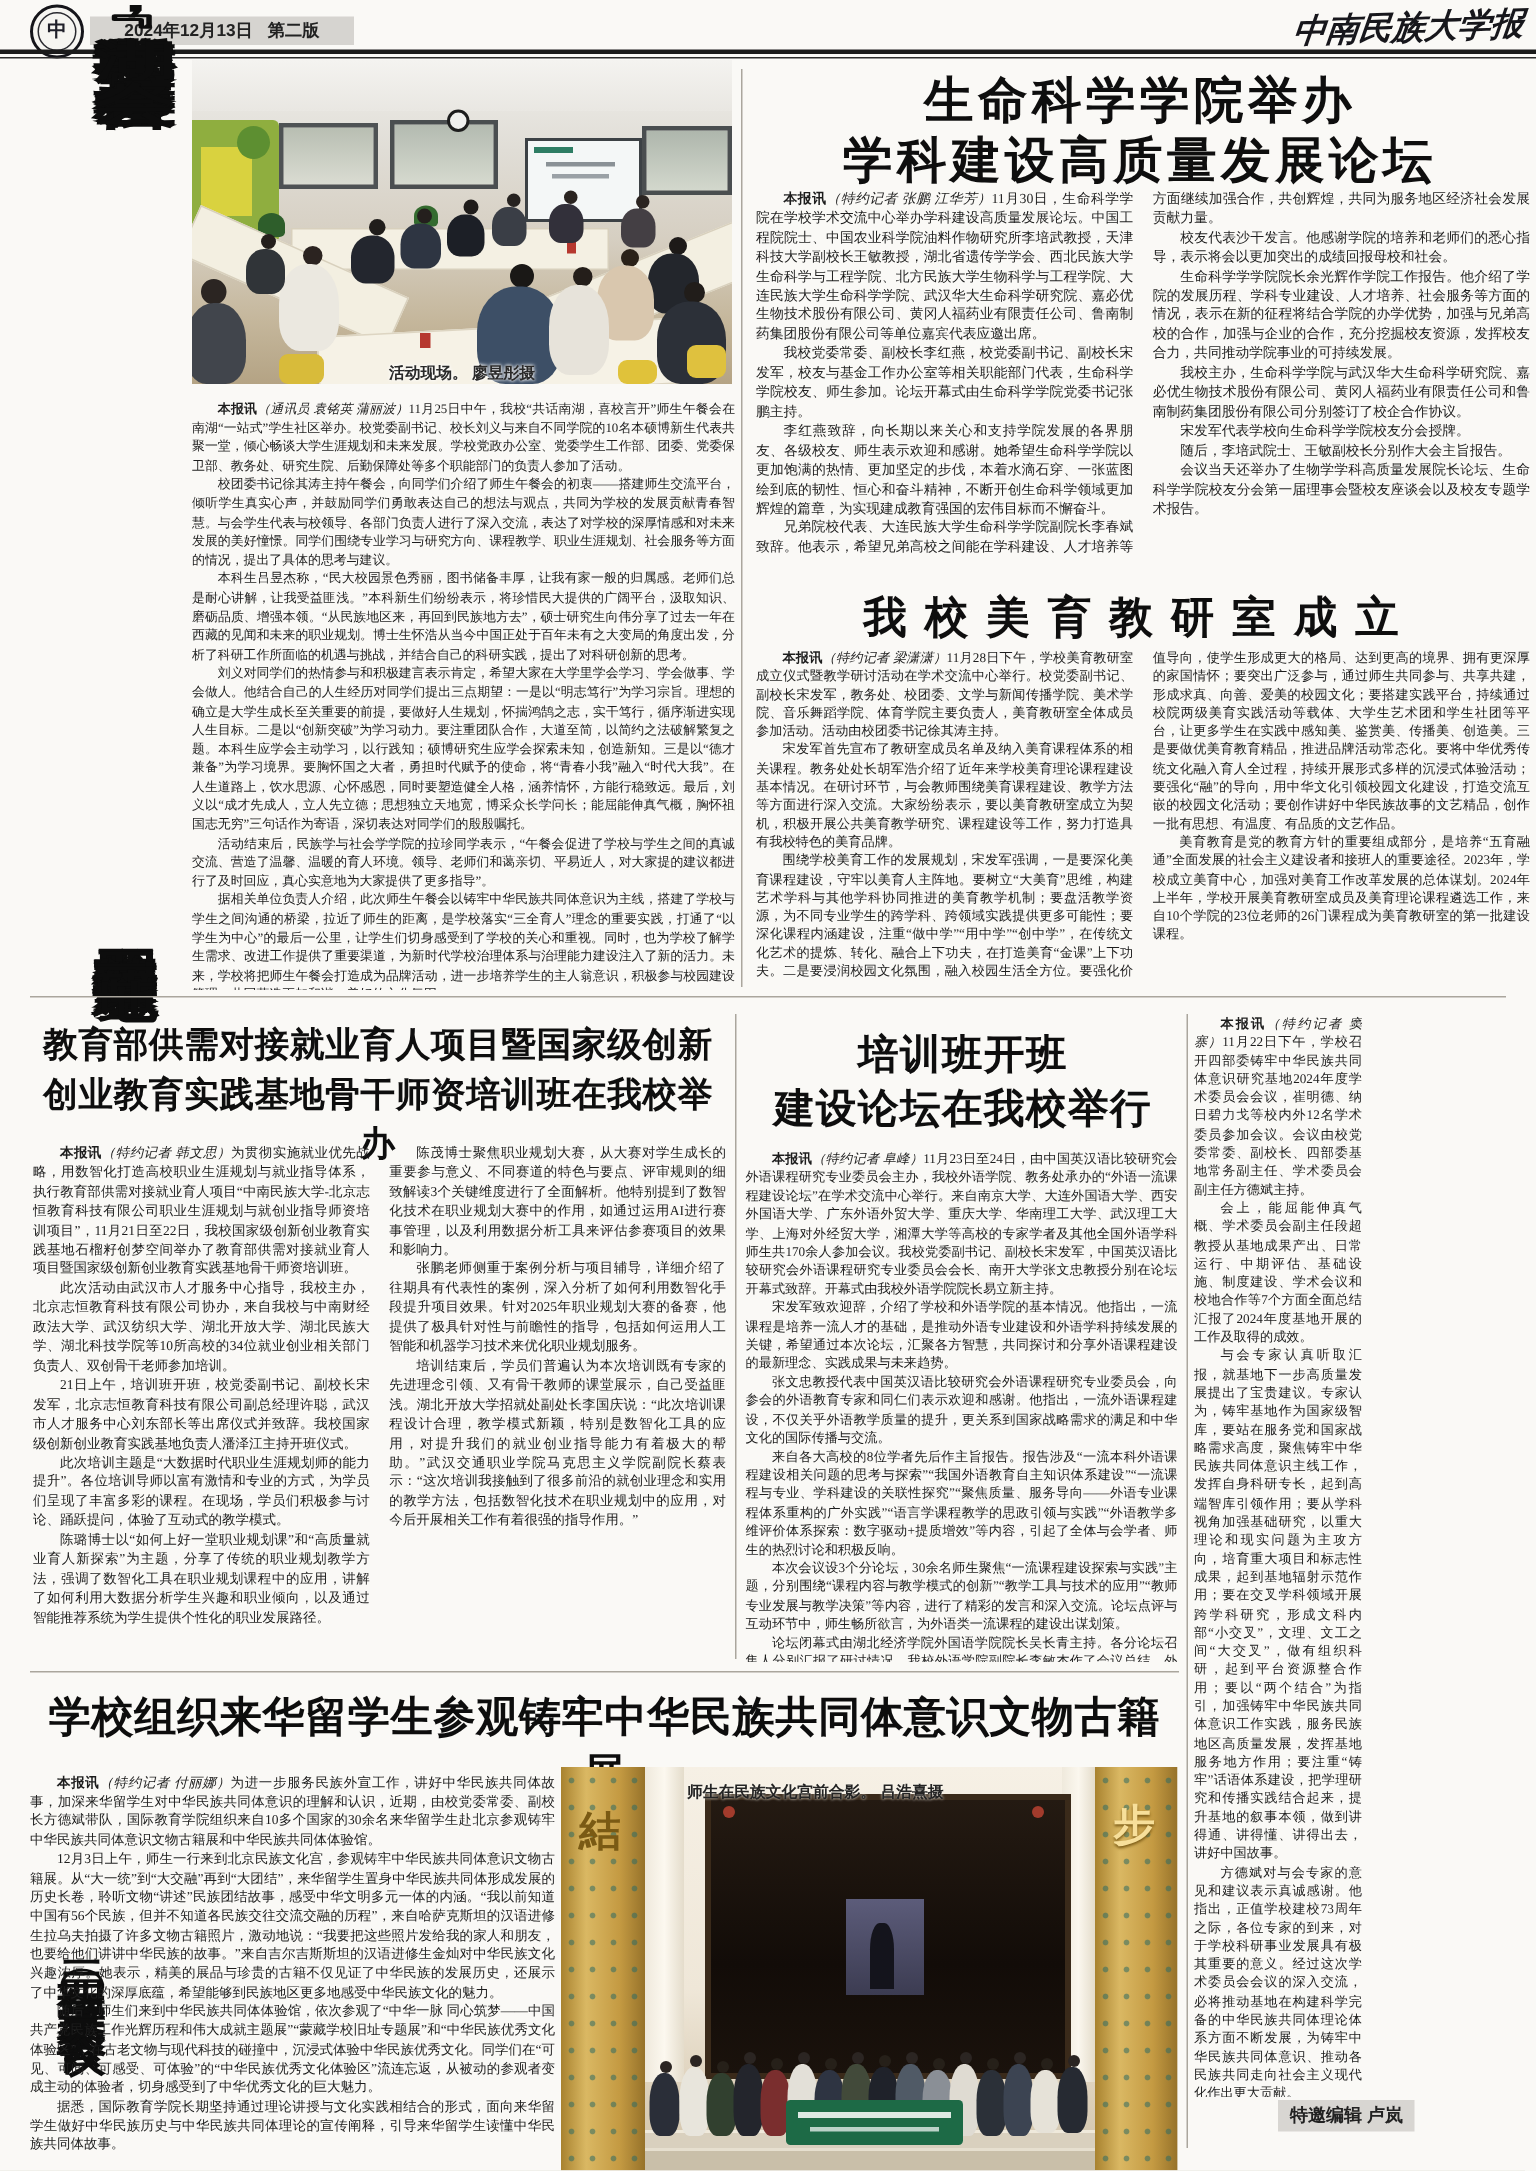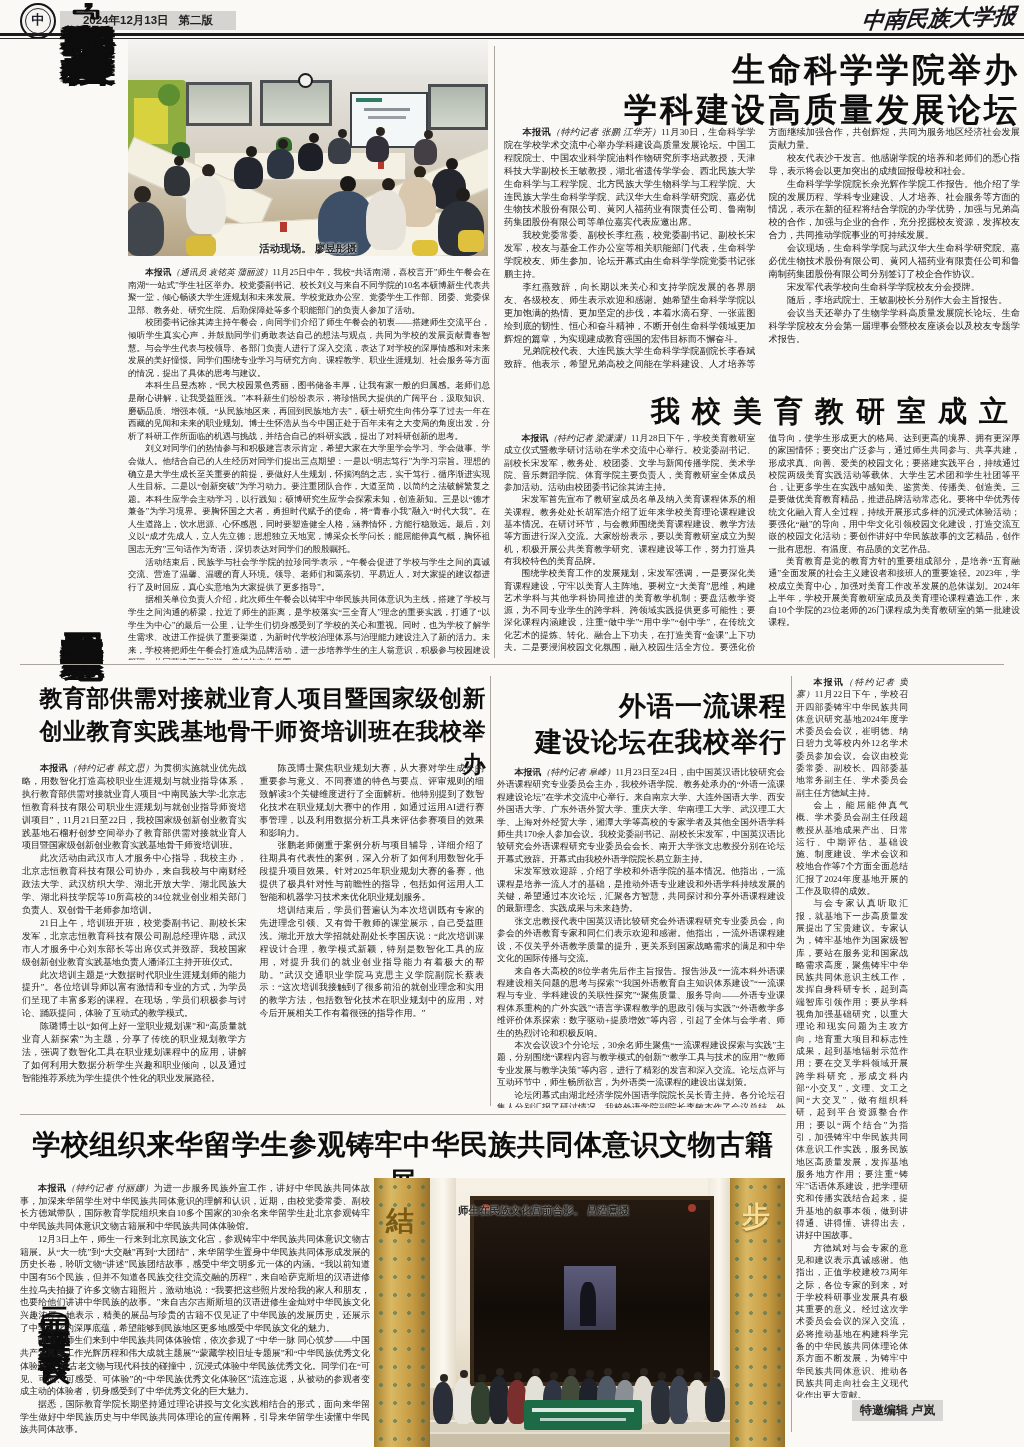--- a/index.html
+++ b/index.html
@@ -26,35 +26,35 @@
          font-family:"Liberation Sans","DejaVu Sans",sans-serif;font-weight:900;font-size:30px;line-height:1;
          letter-spacing:0px;color:#0d0d0d;transform:scaleX(1.85);transform-origin:100% 0;}
   
   .photo{position:absolute;overflow:hidden;}
   .photo1{left:128px;top:40px;width:360px;height:216px;
           background:linear-gradient(180deg,#efeeea 0%,#e0ddd6 28%,#d6cfc2 55%,#c5b79c 80%,#b4a384 100%);}
   .photo-cap1{position:absolute;left:0;right:0;bottom:0px;text-align:center;font:bold 10.5px "Liberation Sans","DejaVu Sans",sans-serif;
               color:#2a2a2a;text-shadow:0 0 3px #fff,0 0 2px #fff;}
   .photo2{left:374px;top:1178px;width:411px;height:269px;
           background:linear-gradient(180deg,#f6f0e5 0%,#efe7d8 55%,#dfd3be 78%,#cfc2a9 100%);}
-  .photo-cap2{position:absolute;left:84px;top:26px;font:bold 10.5px "Liberation Sans","DejaVu Sans",sans-serif;color:#242424;
+  .photo-cap2{position:absolute;left:84px;top:10px;font:bold 10.5px "Liberation Sans","DejaVu Sans",sans-serif;color:#242424;
               text-shadow:0 0 2px #fffdf5;}
   .pillar{position:absolute;top:0;height:100%;
           background:linear-gradient(90deg,#a8822f,#dab863 30%,#c49a42 70%,#96722a);}
   .pillar:after{content:"";position:absolute;inset:0;
           background-image:radial-gradient(circle,#2e6b63 1.6px,rgba(0,0,0,0) 2.2px);background-size:14px 18px;opacity:.55;}
   .pchar{position:absolute;font:bold 28px "DejaVu Serif",serif;z-index:3;}
   
   .art-body{position:absolute;text-align:justify;overflow:hidden;color:#1d1d1d;}
   .art-body p{margin:0;text-indent:2em;}
   .bl{font-weight:bold;}
   .by{font-style:italic;}
   .two-col{column-gap:13px;column-count:2;column-fill:auto;}
   
-  .t-serif{font-family:Liberation Sans, sans-serif;font-weight:900;color:#0e0e0e;text-align:right;}
+  .t-serif{font-family:Liberation Mono, monospace;font-weight:900;color:#0e0e0e;text-align:center;}
   .t-sans{font-family:"Liberation Sans","DejaVu Sans",sans-serif;font-weight:900;color:#0d0d0d;text-align:center;}
   .life-title{left:500px;width:520px;top:50px;font-size:33px;line-height:40px;letter-spacing:3px;}
   .aes-title{left:500px;width:520px;top:392px;font-size:29px;letter-spacing:12px;}
   .train-title{left:18px;width:468px;top:682px;font-size:23px;line-height:33px;letter-spacing:.5px;}
   .flang-title{left:497px;width:290px;top:688px;font-size:27px;line-height:36px;letter-spacing:1px;}
   .exh-title{left:20px;width:766px;top:1126px;font-size:28px;letter-spacing:.5px;}
   .vtitle-main{left:899px;top:712px;width:104px;height:680px;writing-mode:vertical-rl;font-family:"Liberation Serif","DejaVu Serif",serif;
                font-weight:900;font-size:29px;line-height:1;letter-spacing:1px;color:#0d0d0d;transform:scaleX(1.5);transform-origin:100% 0;}
   .vtitle-sub{left:872px;top:838px;width:70px;height:410px;writing-mode:vertical-rl;font-family:"Liberation Serif","DejaVu Serif",serif;
                font-weight:900;font-size:26px;line-height:1;letter-spacing:4px;color:#0d0d0d;transform:scaleX(1.25);transform-origin:100% 0;}
@@ -158,21 +158,21 @@
     <div>生命科学学院举办</div>
     <div>学科建设高质量发展论坛</div>
   </div>
   <div class="art-body two-col life-body">
     <p><b class="bl">本报讯</b><span class="by">（特约记者 张鹏 江华芳）</span><span>11月30日，生命科学学院在学校学术交流中心举办学科建设高质量发展论坛。中国工程院院士、中国农业科学院油料作物研究所李培武教授，天津科技大学副校长王敏教授，湖北省遗传学学会、西北民族大学生命科学与工程学院、北方民族大学生物科学与工程学院、大连民族大学生命科学学院、武汉华大生命科学研究院、嘉必优生物技术股份有限公司、黄冈人福药业有限责任公司、鲁南制药集团股份有限公司等单位嘉宾代表应邀出席。</span></p>
     <p>我校党委常委、副校长李红燕，校党委副书记、副校长宋发军，校友与基金工作办公室等相关职能部门代表，生命科学学院校友、师生参加。论坛开幕式由生命科学学院党委书记张鹏主持。</p>
     <p>李红燕致辞，向长期以来关心和支持学院发展的各界朋友、各级校友、师生表示欢迎和感谢。她希望生命科学学院以更加饱满的热情、更加坚定的步伐，本着水滴石穿、一张蓝图绘到底的韧性、恒心和奋斗精神，不断开创生命科学领域更加辉煌的篇章，为实现建成教育强国的宏伟目标而不懈奋斗。</p>
     <p>兄弟院校代表、大连民族大学生命科学学院副院长李春斌致辞。他表示，希望兄弟高校之间能在学科建设、人才培养等方面继续加强合作，共创辉煌，共同为服务地区经济社会发展贡献力量。</p>
     <p>校友代表沙干发言。他感谢学院的培养和老师们的悉心指导，表示将会以更加突出的成绩回报母校和社会。</p>
     <p>生命科学学学院院长余光辉作学院工作报告。他介绍了学院的发展历程、学科专业建设、人才培养、社会服务等方面的情况，表示在新的征程将结合学院的办学优势，加强与兄弟高校的合作，加强与企业的合作，充分挖掘校友资源，发挥校友合力，共同推动学院事业的可持续发展。</p>
-    <p>会议现场，生命科学学院与武汉华大生命科学研究院、嘉必优生物技术股份有限公司、黄冈人福药业有限责任公司和鲁南制药集团股份有限公司分别签订了校企合作协议。</p>
+    <p>我校主办，生命科学学院与武汉华大生命科学研究院、嘉必优生物技术股份有限公司、黄冈人福药业有限责任公司和鲁南制药集团股份有限公司分别签订了校企合作协议。</p>
     <p>宋发军代表学校向生命科学学院校友分会授牌。</p>
     <p>随后，李培武院士、王敏副校长分别作大会主旨报告。</p>
     <p>会议当天还举办了生物学学科高质量发展院长论坛、生命科学学院校友分会第一届理事会暨校友座谈会以及校友专题学术报告。</p>
   </div>
 
   <div class="abs t-serif aes-title">我校美育教研室成立</div>
   <div class="art-body two-col aes-body">
     <p><b class="bl">本报讯</b><span class="by">（特约记者 梁潇潇）</span><span>11月28日下午，学校美育教研室成立仪式暨教学研讨活动在学术交流中心举行。校党委副书记、副校长宋发军，教务处、校团委、文学与新闻传播学院、美术学院、音乐舞蹈学院、体育学院主要负责人，美育教研室全体成员参加活动。活动由校团委书记徐其涛主持。</span></p>
     <p>宋发军首先宣布了教研室成员名单及纳入美育课程体系的相关课程。教务处处长胡军浩介绍了近年来学校美育理论课程建设基本情况。在研讨环节，与会教师围绕美育课程建设、教学方法等方面进行深入交流。大家纷纷表示，要以美育教研室成立为契机，积极开展公共美育教学研究、课程建设等工作，努力打造具有我校特色的美育品牌。</p>
     <p>围绕学校美育工作的发展规划，宋发军强调，一是要深化美育课程建设，守牢以美育人主阵地。要树立“大美育”思维，构建艺术学科与其他学科协同推进的美育教学机制；要盘活教学资源，为不同专业学生的跨学科、跨领域实践提供更多可能性；要深化课程内涵建设，注重“做中学”“用中学”“创中学”，在传统文化艺术的提炼、转化、融合上下功夫，在打造美育“金课”上下功夫。二是要浸润校园文化氛围，融入校园生活全方位。要强化价值导向，使学生形成更大的格局、达到更高的境界、拥有更深厚的家国情怀；要突出广泛参与，通过师生共同参与、共享共建，形成求真、向善、爱美的校园文化；要搭建实践平台，持续通过校院两级美育实践活动等载体、大学生艺术团和学生社团等平台，让更多学生在实践中感知美、鉴赏美、传播美、创造美。三是要做优美育教育精品，推进品牌活动常态化。要将中华优秀传统文化融入育人全过程，持续开展形式多样的沉浸式体验活动；要强化“融”的导向，用中华文化引领校园文化建设，打造交流互嵌的校园文化活动；要创作讲好中华民族故事的文艺精品，创作一批有思想、有温度、有品质的文艺作品。</p>
@@ -188,21 +188,21 @@
     <p>此次活动由武汉市人才服务中心指导，我校主办，北京志恒教育科技有限公司协办，来自我校与中南财经政法大学、武汉纺织大学、湖北开放大学、湖北民族大学、湖北科技学院等10所高校的34位就业创业相关部门负责人、双创骨干老师参加培训。</p>
     <p>21日上午，培训班开班，校党委副书记、副校长宋发军，北京志恒教育科技有限公司副总经理许聪，武汉市人才服务中心刘东部长等出席仪式并致辞。我校国家级创新创业教育实践基地负责人潘泽江主持开班仪式。</p>
     <p>此次培训主题是“大数据时代职业生涯规划师的能力提升”。各位培训导师以富有激情和专业的方式，为学员们呈现了丰富多彩的课程。在现场，学员们积极参与讨论、踊跃提问，体验了互动式的教学模式。</p>
     <p>陈璐博士以“如何上好一堂职业规划课”和“高质量就业育人新探索”为主题，分享了传统的职业规划教学方法，强调了数智化工具在职业规划课程中的应用，讲解了如何利用大数据分析学生兴趣和职业倾向，以及通过智能推荐系统为学生提供个性化的职业发展路径。</p>
     <p>陈茂博士聚焦职业规划大赛，从大赛对学生成长的重要参与意义、不同赛道的特色与要点、评审规则的细致解读3个关键维度进行了全面解析。他特别提到了数智化技术在职业规划大赛中的作用，如通过运用AI进行赛事管理，以及利用数据分析工具来评估参赛项目的效果和影响力。</p>
     <p>张鹏老师侧重于案例分析与项目辅导，详细介绍了往期具有代表性的案例，深入分析了如何利用数智化手段提升项目效果。针对2025年职业规划大赛的备赛，他提供了极具针对性与前瞻性的指导，包括如何运用人工智能和机器学习技术来优化职业规划服务。</p>
     <p>培训结束后，学员们普遍认为本次培训既有专家的先进理念引领、又有骨干教师的课堂展示，自己受益匪浅。湖北开放大学招就处副处长李国庆说：“此次培训课程设计合理，教学模式新颖，特别是数智化工具的应用，对提升我们的就业创业指导能力有着极大的帮助。”武汉交通职业学院马克思主义学院副院长蔡表示：“这次培训我接触到了很多前沿的就创业理念和实用的教学方法，包括数智化技术在职业规划中的应用，对今后开展相关工作有着很强的指导作用。”</p>
   </div>
 
   <div class="abs t-serif flang-title">
-    <div>外语一流课程</div>
+    <div>培训班开班</div>
     <div>建设论坛在我校举行</div>
   </div>
   <div class="art-body flang-body">
     <p><b class="bl">本报讯</b><span class="by">（特约记者 阜峰）</span><span>11月23日至24日，由中国英汉语比较研究会外语课程研究专业委员会主办，我校外语学院、教务处承办的“外语一流课程建设论坛”在学术交流中心举行。来自南京大学、大连外国语大学、西安外国语大学、广东外语外贸大学、重庆大学、华南理工大学、武汉理工大学、上海对外经贸大学，湘潭大学等高校的专家学者及其他全国外语学科师生共170余人参加会议。我校党委副书记、副校长宋发军，中国英汉语比较研究会外语课程研究专业委员会会长、南开大学张文忠教授分别在论坛开幕式致辞。开幕式由我校外语学院院长易立新主持。</span></p>
     <p>宋发军致欢迎辞，介绍了学校和外语学院的基本情况。他指出，一流课程是培养一流人才的基础，是推动外语专业建设和外语学科持续发展的关键，希望通过本次论坛，汇聚各方智慧，共同探讨和分享外语课程建设的最新理念、实践成果与未来趋势。</p>
     <p>张文忠教授代表中国英汉语比较研究会外语课程研究专业委员会，向参会的外语教育专家和同仁们表示欢迎和感谢。他指出，一流外语课程建设，不仅关乎外语教学质量的提升，更关系到国家战略需求的满足和中华文化的国际传播与交流。</p>
     <p>来自各大高校的8位学者先后作主旨报告。报告涉及“一流本科外语课程建设相关问题的思考与探索”“我国外语教育自主知识体系建设”“一流课程与专业、学科建设的关联性探究”“聚焦质量、服务导向——外语专业课程体系重构的广外实践”“语言学课程教学的思政引领与实践”“外语教学多维评价体系探索：数字驱动+提质增效”等内容，引起了全体与会学者、师生的热烈讨论和积极反响。</p>
     <p>本次会议设3个分论坛，30余名师生聚焦“一流课程建设探索与实践”主题，分别围绕“课程内容与教学模式的创新”“教学工具与技术的应用”“教师专业发展与教学决策”等内容，进行了精彩的发言和深入交流。论坛点评与互动环节中，师生畅所欲言，为外语类一流课程的建设出谋划策。</p>
     <p>论坛闭幕式由湖北经济学院外国语学院院长吴长青主持。各分论坛召集人分别汇报了研讨情况，我校外语学院副院长李敏杰作了会议总结，外语学院党委书记李春雷致闭幕辞。</p>
   </div>

